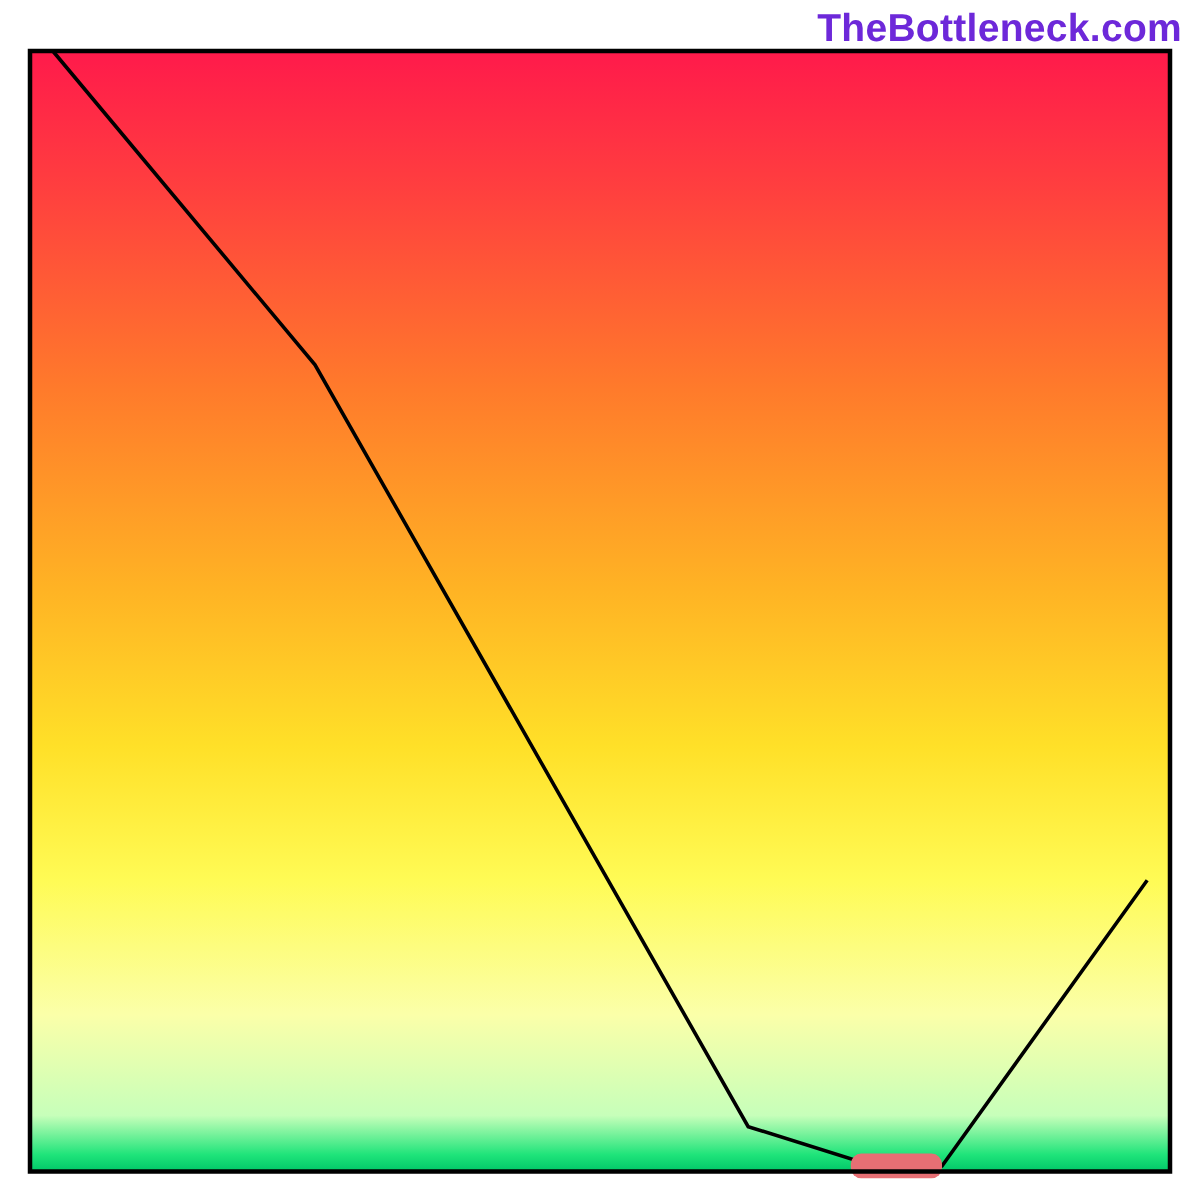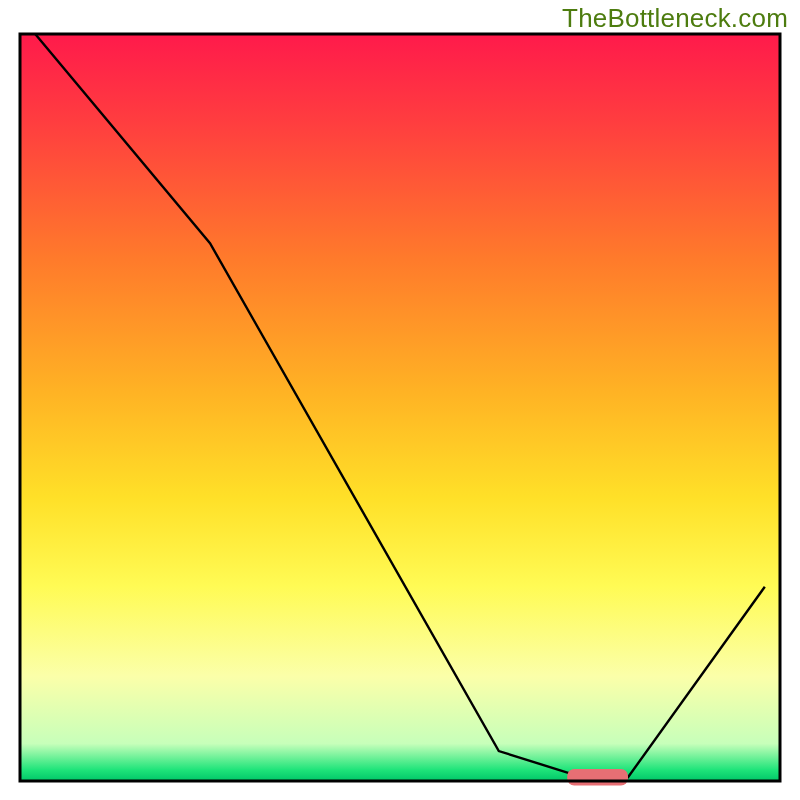--- a/index.html
+++ b/index.html
@@ -14,22 +14,22 @@
   .stage {
     position: relative;
     width: 800px;
     height: 800px;
   }
   .watermark {
     position: absolute;
     top: 3px;
     right: 12px;
     font-size: 26px;
-    font-weight: 400;
-    color: #4d7c0f;
+    font-weight: 700;
+    color: #6d28d9;
     letter-spacing: 0.2px;
   }
   svg {
     position: absolute;
     left: 0;
     top: 0;
   }
 </style>
 </head>
 <body>

